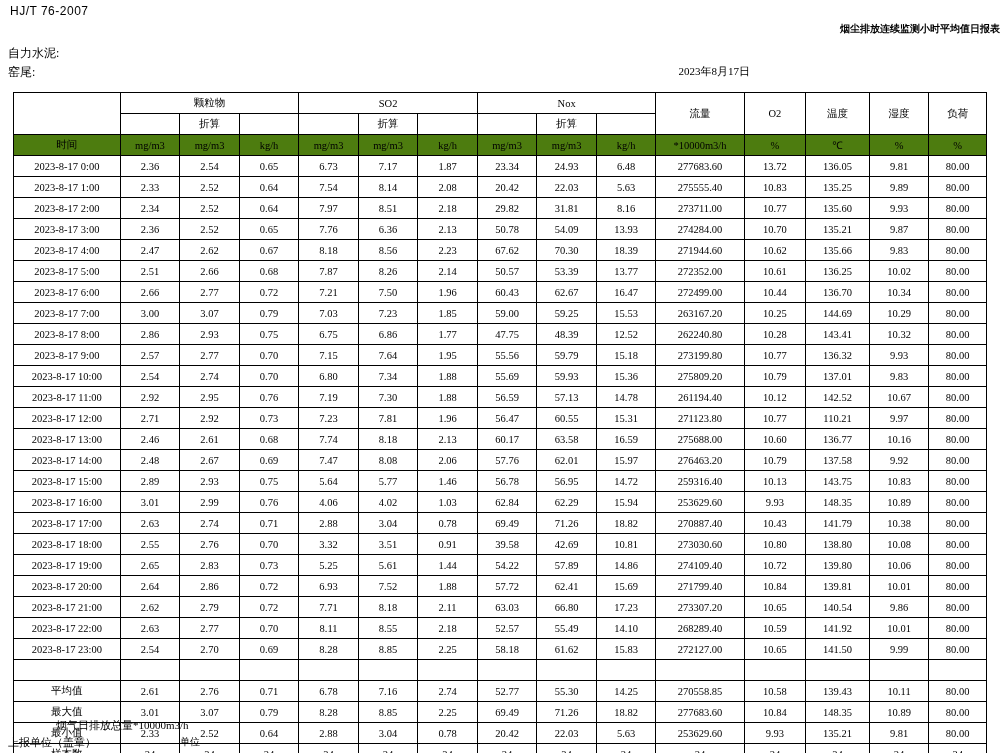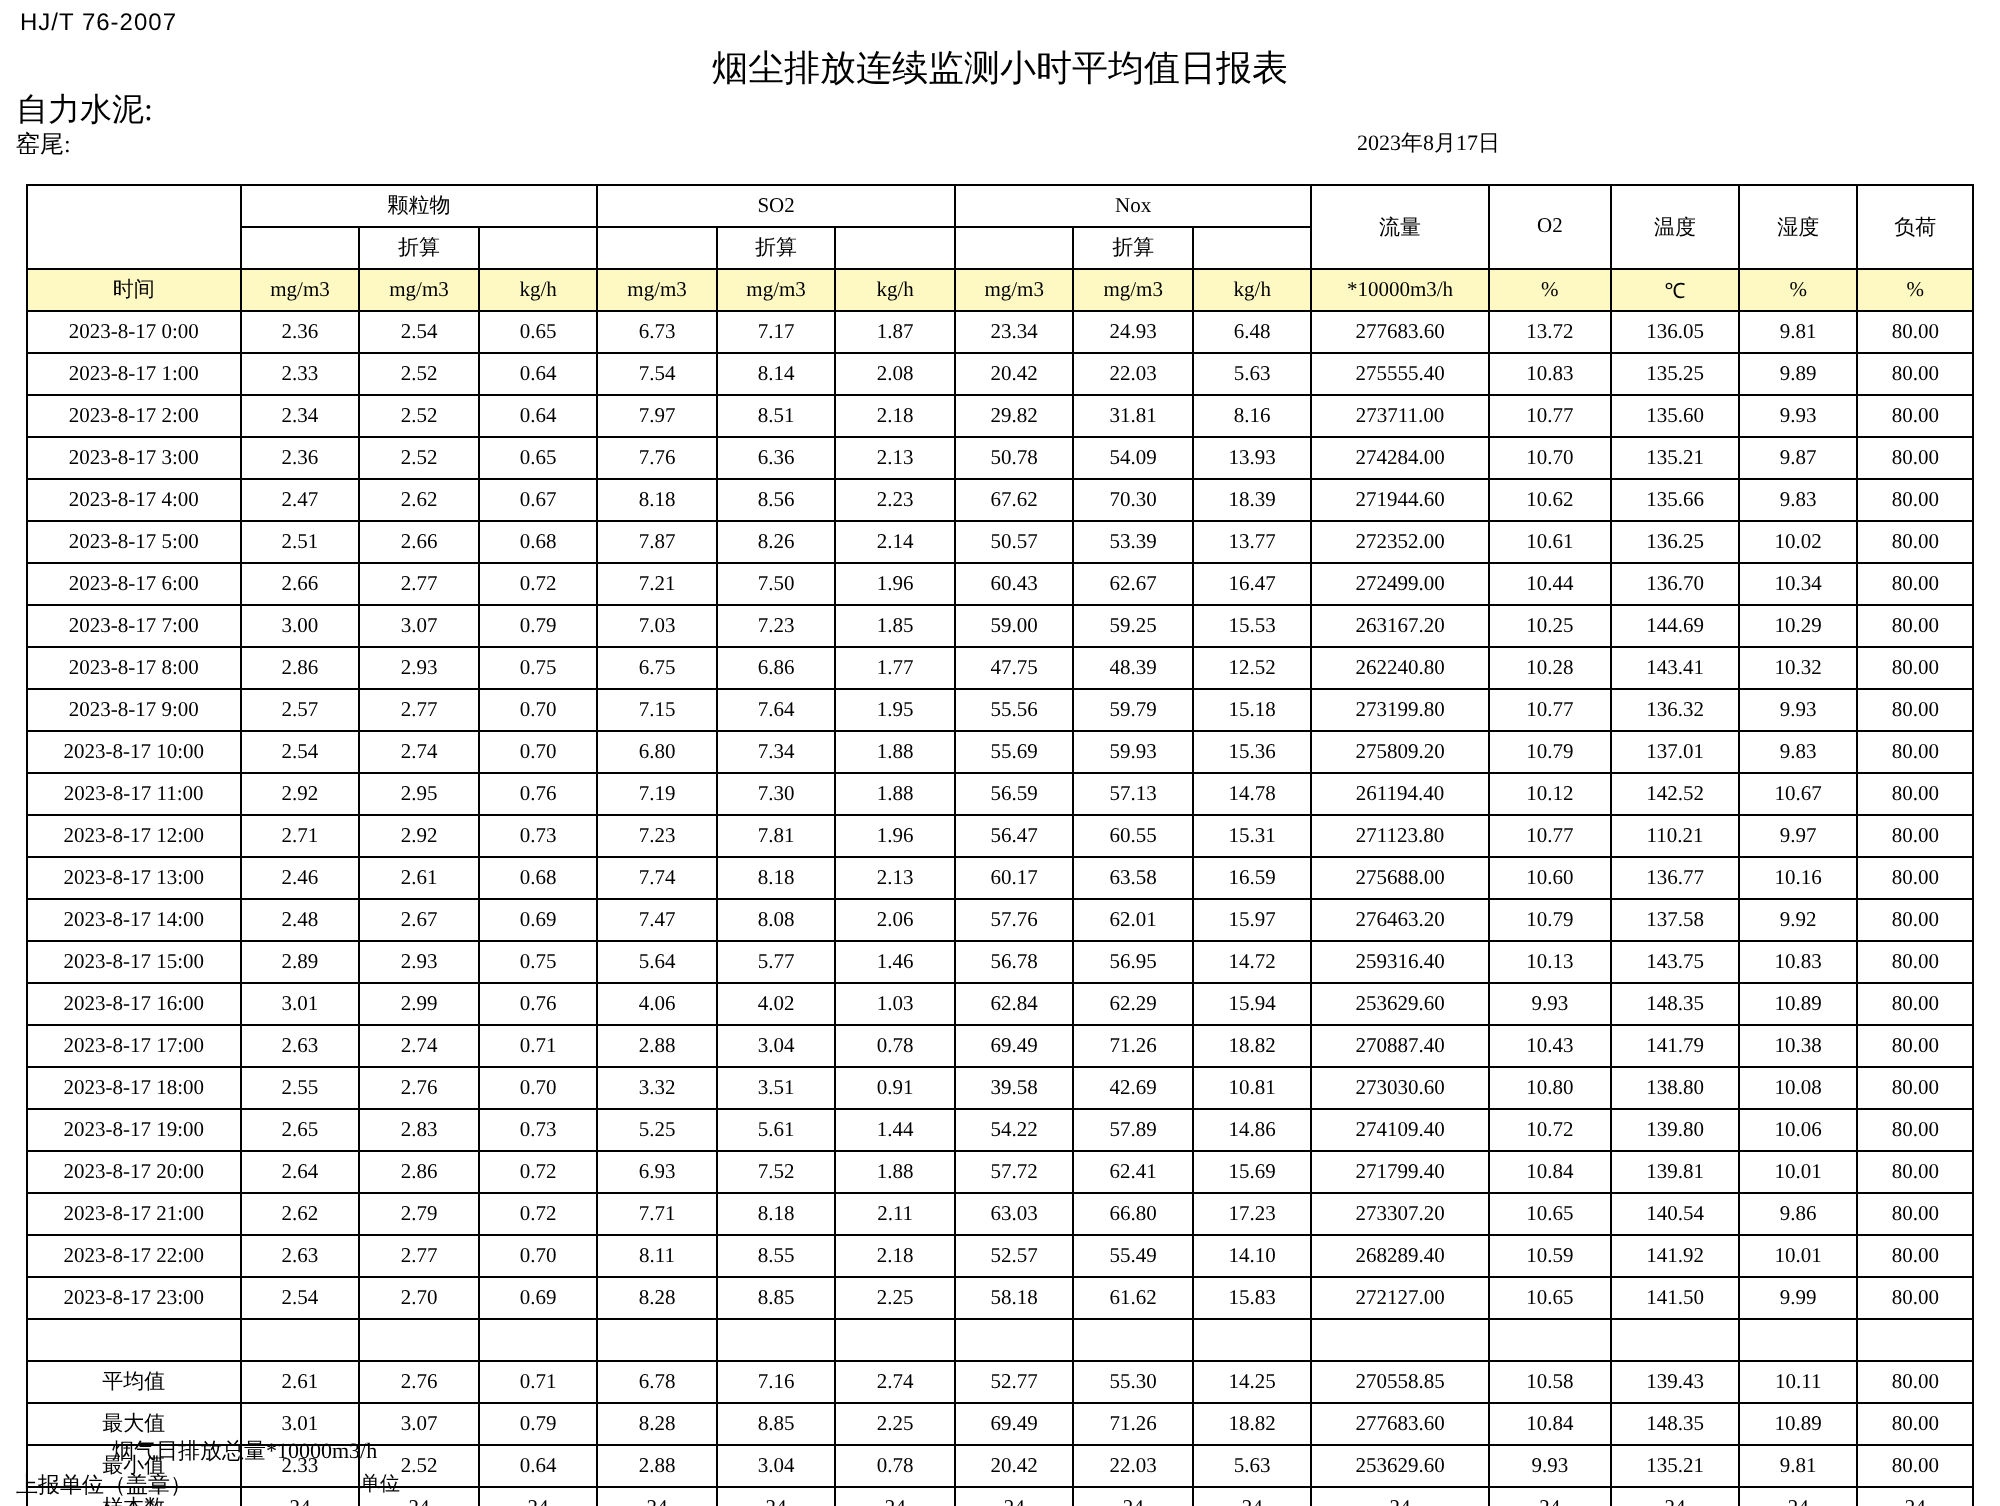--- a/index.html
+++ b/index.html
@@ -7,41 +7,41 @@
     width:1000px;height:753px;
     background:#ffffff;
     font-family:"Liberation Serif", serif;
     color:#000;
     font-size:11px;
     position:relative;
     overflow:hidden;
   }
   .page{position:relative;width:808px;height:753px;}
   .std-code{position:absolute;left:10px;top:4px;font-size:12px;font-family:"Liberation Sans",sans-serif;letter-spacing:0.5px;}
-  .title{position:absolute;left:0;top:22px;width:1000px;text-align:center;font-size:18px;font-weight:normal;}
-  .company{position:absolute;left:8px;top:45px;font-size:16px;}
+  .title{position:absolute;left:0;top:22px;width:1000px;text-align:right;font-size:10px;font-weight:bold;}
+  .company{position:absolute;left:8px;top:45px;font-size:12px;}
   .kiln{position:absolute;left:8px;top:64px;font-size:12px;}
   .date{position:absolute;right:58px;top:64px;font-size:11px;}
 
   table.main{
     position:absolute;left:13px;top:92px;
     border-collapse:collapse;
     width:974px;
     font-size:10.5px;
   }
   table.main td, table.main th{
     border:1px solid #000;
     text-align:center;
     vertical-align:middle;
     padding:0;
     height:20px;
     font-weight:normal;
   }
   .hdr-group{height:20px;}
-  .unit-row td{background:#fef9c3;height:20px;}
+  .unit-row td{background:#4d7c0f;height:20px;}
   .time-col{width:104px;}
   .num-col{width:58px;}
   .flow-col{width:86px;}
   .o2-col{width:60px;}
   .temp-col{width:62px;}
   .hum-col{width:58px;}
   .load-col{width:56px;}
   .blank-row td{height:16px;border-left:1px solid #000;border-right:1px solid #000;border-top:1px solid #000;border-bottom:1px solid #000;}
   .footer1{position:absolute;left:8px;top:718px;font-size:11px;margin-left:48px;}
   .footer2{position:absolute;left:8px;top:735px;font-size:11px;}

